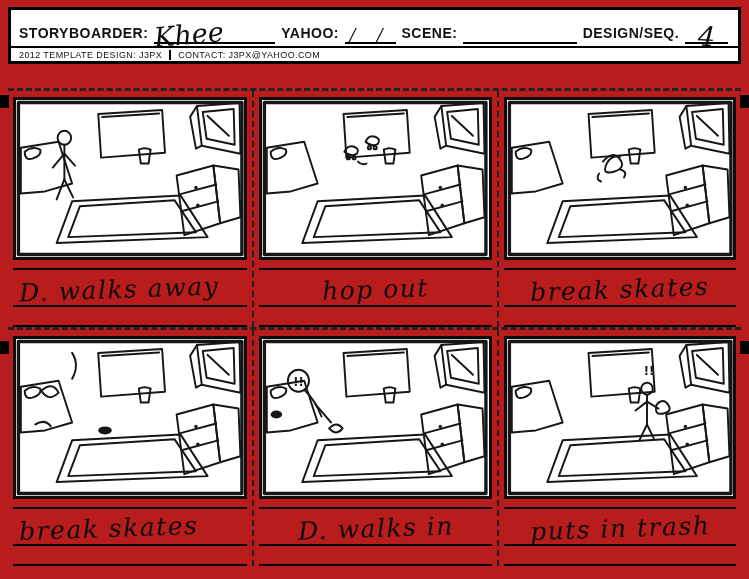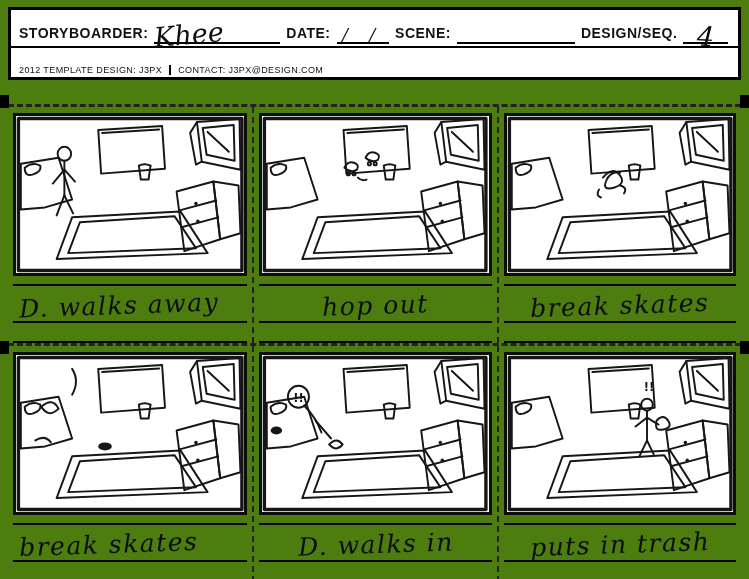--- a/index.html
+++ b/index.html
@@ -1,21 +1,21 @@
 <!DOCTYPE html>
 <html><head>
 <meta charset="utf-8">
 <style>
   * { box-sizing: border-box; }
   body { margin: 0; background: #e8e8e8; }
   .page {
     position: relative;
     width: 749px; height: 579px;
     margin: 0 auto;
-    background: #4d7c0f;
+    background: #b91c1c;
     font-family: "Liberation Sans", sans-serif;
     color: #111;
     overflow: hidden;
   }
   .hand {
     font-family: "DejaVu Serif", serif;
     font-style: italic;
     color: #0d0d0d;
   }
 
@@ -57,26 +57,26 @@
   .date-hand { font-size: 17px; letter-spacing: 8px; line-height: 16px; }
   .title-blank { width: 148px; }
   .scene-blank { width: 56px; justify-content: center; }
   .scene-hand {
     font-size: 27px;
     line-height: 16px;
     transform: rotate(3deg) translateY(3px);
   }
   .header-row2 {
     display: flex;
-    align-items: flex-end;
+    align-items: flex-start;
     border-top: 2px solid #000;
     padding: 2px 8px;
     font-size: 9px;
     letter-spacing: 0.4px;
-    height: 31px;
+    height: 15px;
   }
   .vdivider {
     width: 0;
     border-left: 2px solid #000;
     height: 10px;
     margin: 0 7px;
   }
 
   
   .board { margin: 24px 8px 0 8px; }
@@ -159,37 +159,37 @@
       </g>
     </defs>
   </svg>
 
   <div class="header">
     <div class="header-row1">
       <span class="field-label">STORYBOARDER:</span>
       <span class="blank sig-blank">
         <span class="hand sig">Khee</span>
       </span>
-      <span class="field-label">DATE:</span>
+      <span class="field-label">YAHOO:</span>
       <span class="blank date-blank">
         <span class="hand date-hand">/ /</span>
       </span>
       <span class="field-label">SCENE:</span>
       <span class="blank title-blank">
         <span class="hand"></span>
       </span>
       <span class="field-label">DESIGN/SEQ.</span>
       <span class="blank scene-blank">
         <span class="hand scene-hand">4</span>
       </span>
     </div>
     <div class="header-row2">
       <span>2012 TEMPLATE DESIGN: J3PX</span>
       <span class="vdivider"></span>
-      <span>CONTACT: J3PX@DESIGN.COM</span>
+      <span>CONTACT: J3PX@YAHOO.COM</span>
     </div>
   </div>
 
   <div class="board">
 
     <div class="row">
 
       <div class="col">
         <div class="frame">
           <svg viewBox="0 0 236 158" preserveAspectRatio="none">

